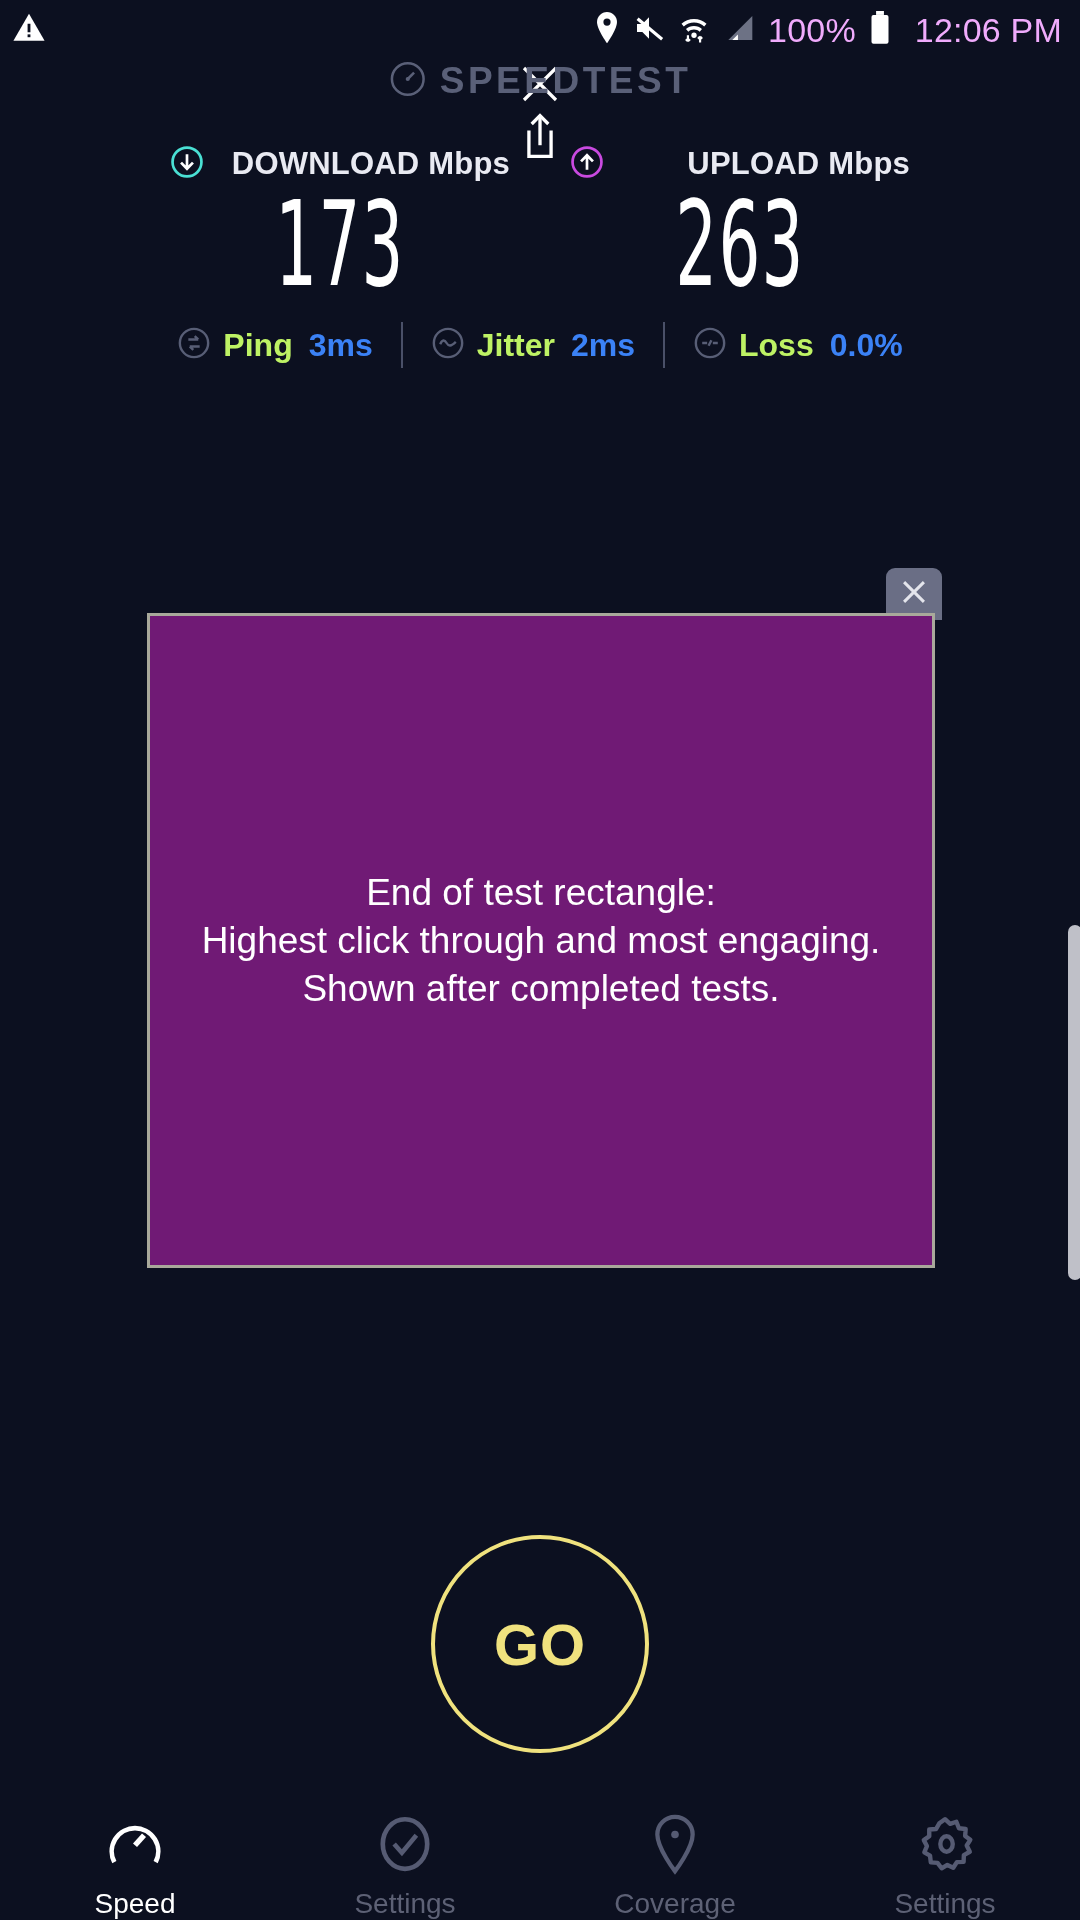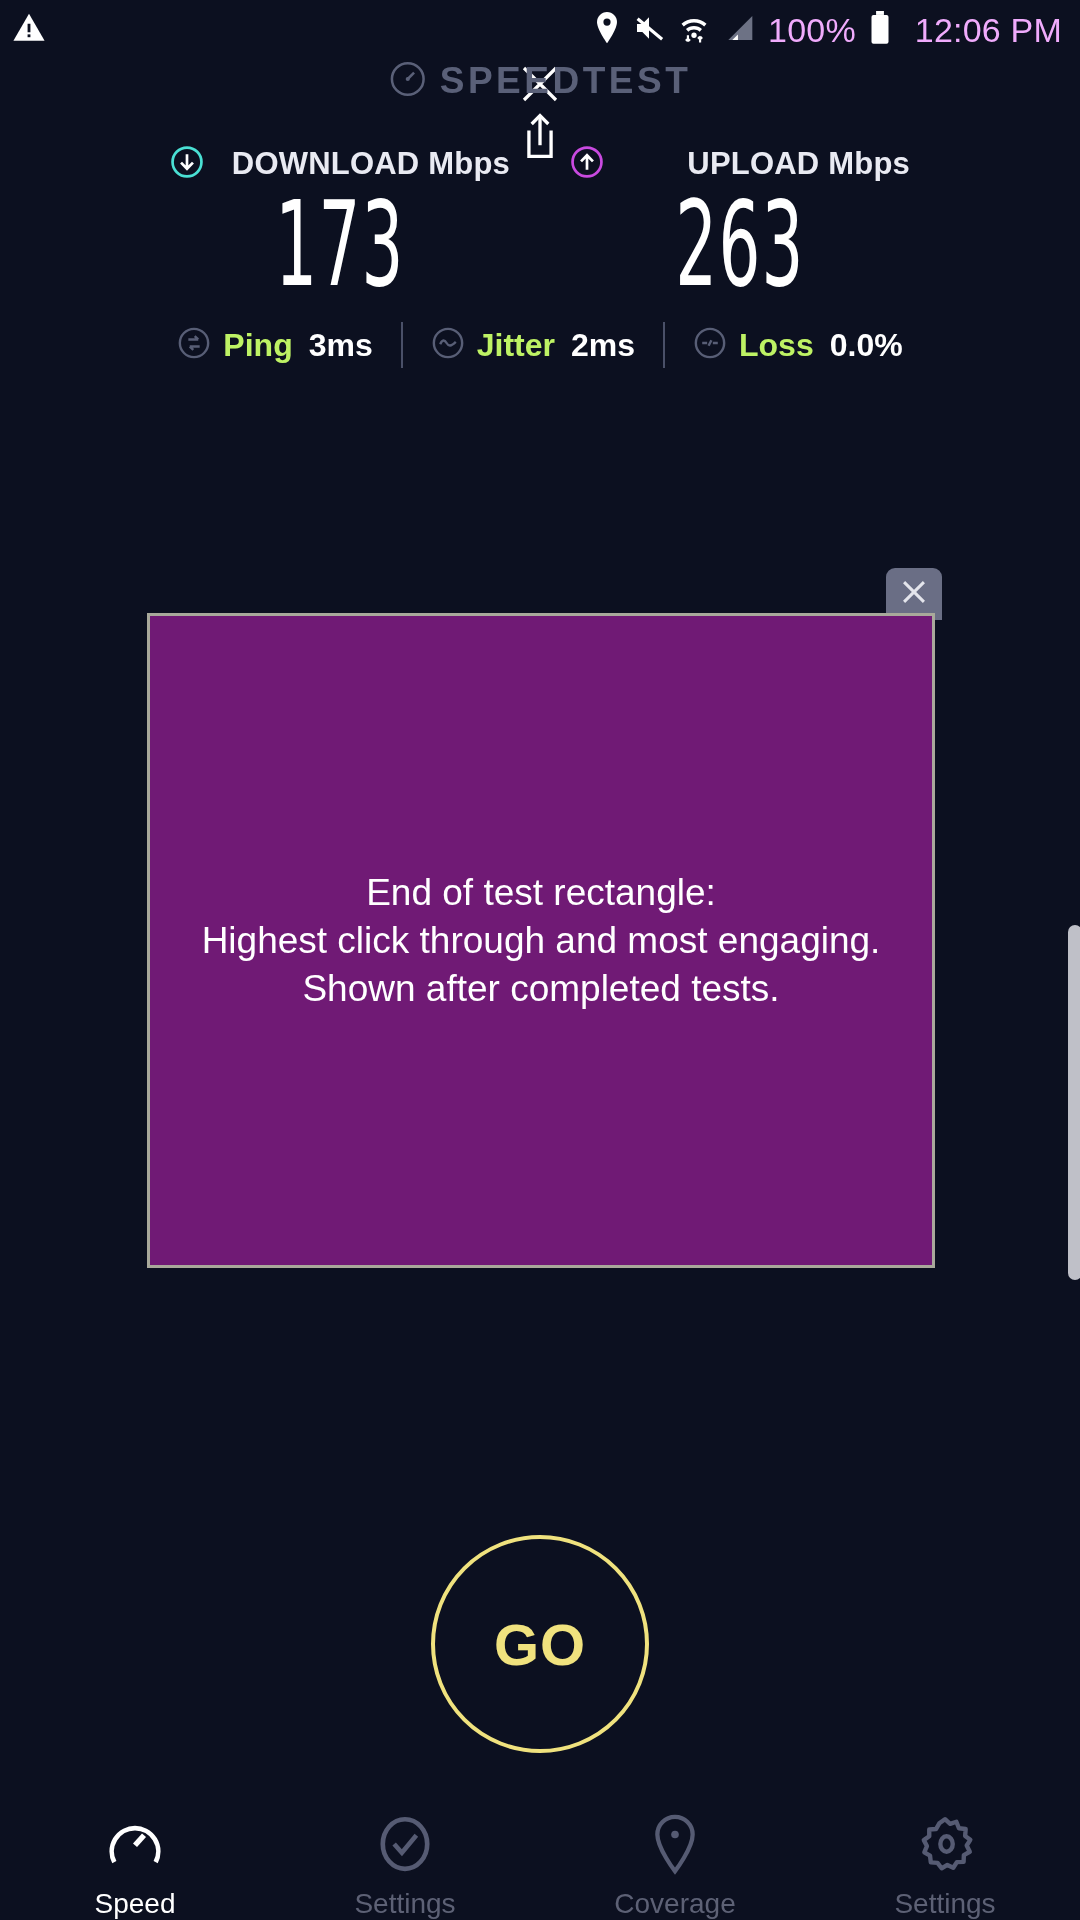--- a/index.html
+++ b/index.html
@@ -77,21 +77,21 @@
   
   .pjl {
     display:flex; align-items:center; justify-content:center;
     margin-top:22px;
   }
   .pjl-item {
     display:flex; align-items:center; gap:12px;
     padding:0 28px;
   }
   .pjl-name { color:#bef264; font-size:32px; font-weight:bold; }
-  .pjl-val  { color:#ffffff; font-size:32px; font-weight:bold; margin-left:4px; }
+  .pjl-val  { color:#3b82f6; font-size:32px; font-weight:bold; margin-left:4px; }
   .pjl-sep { width:2px; height:46px; background:#4a5068; }
 
   
   .ad-close {
     position:absolute;
     left:886px; top:568px;
     width:56px; height:52px;
     background:#6a6e85;
     border-radius:9px 9px 0 0;
     display:flex; align-items:center; justify-content:center;

